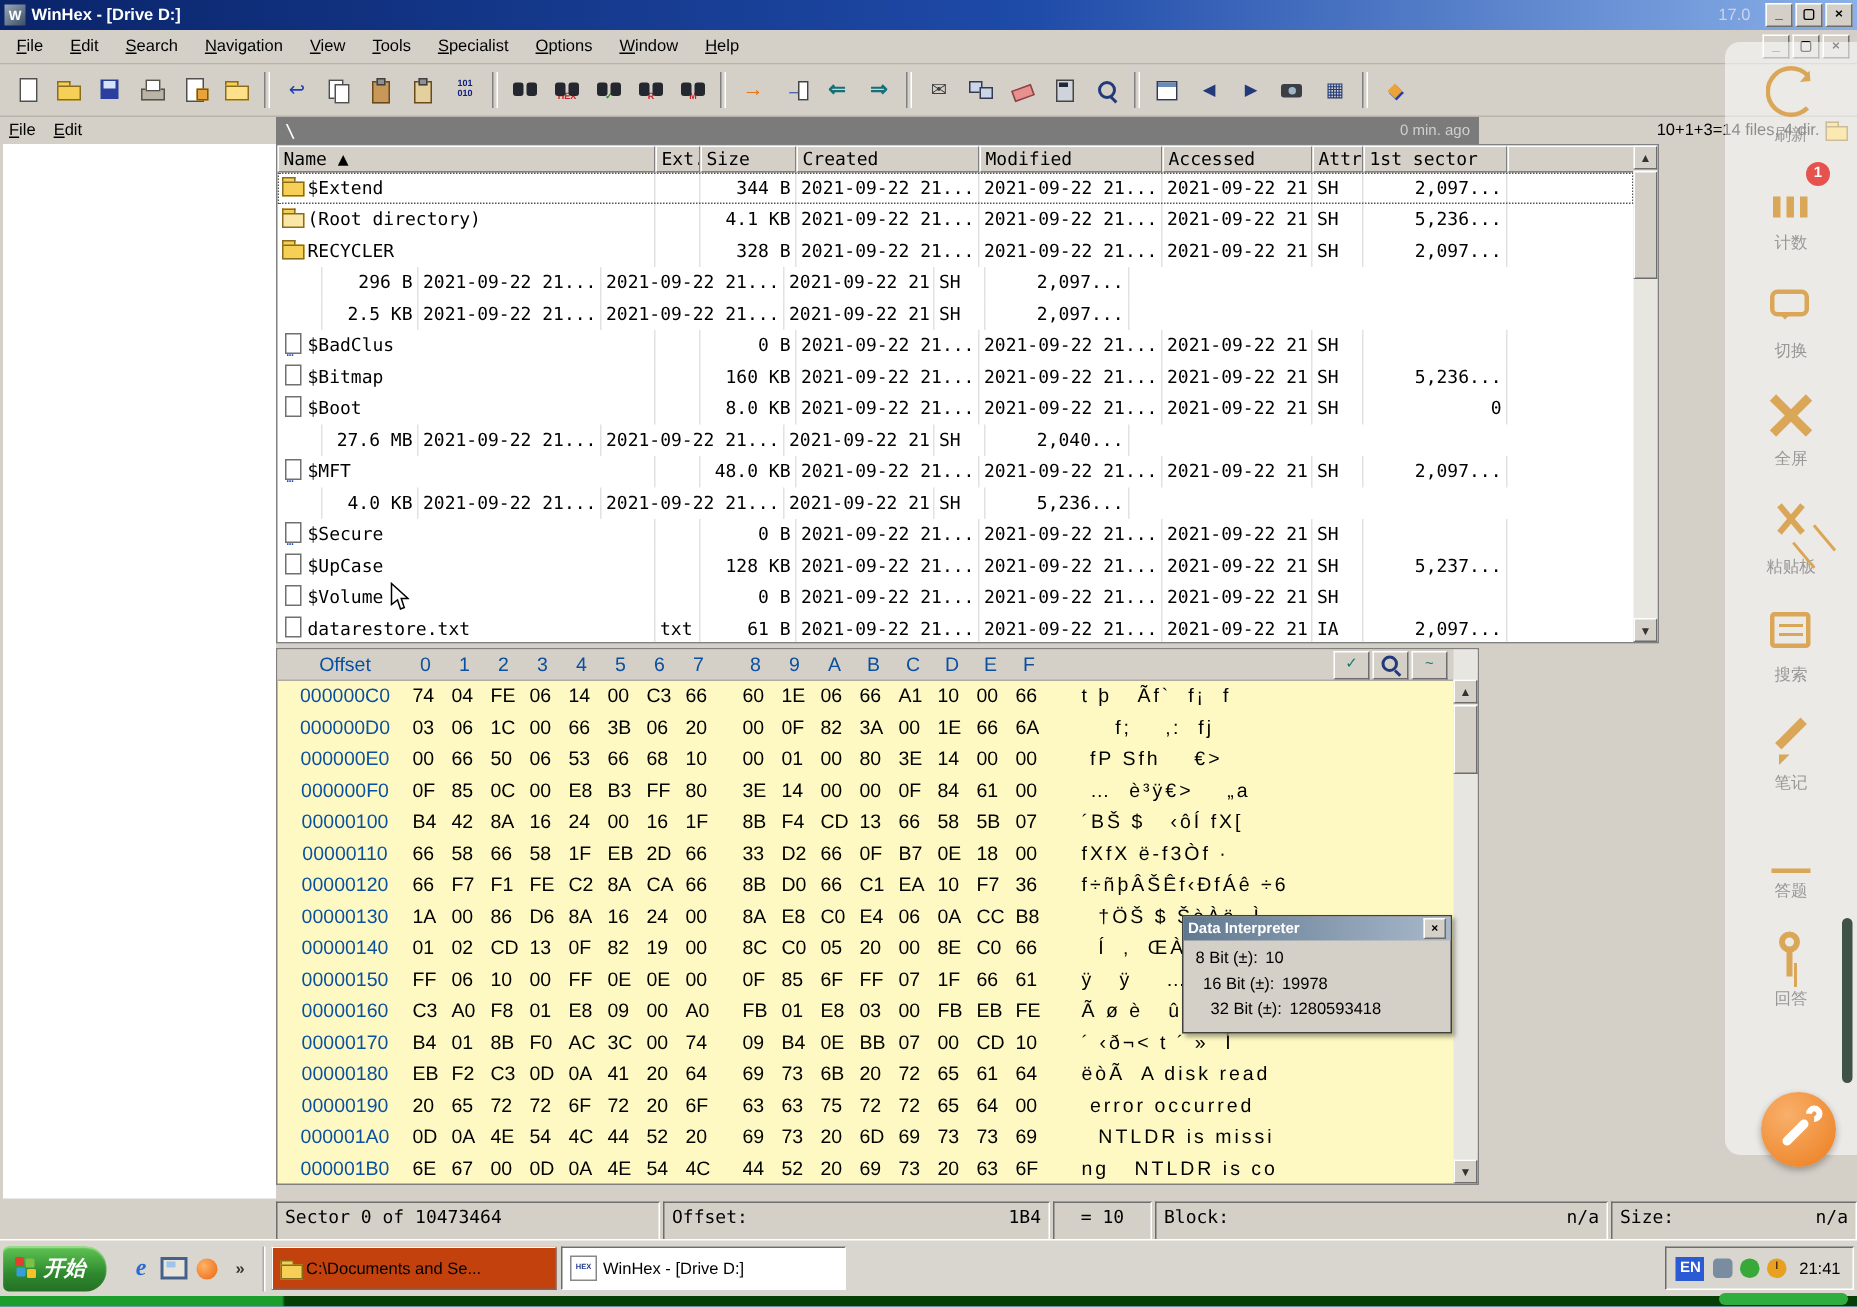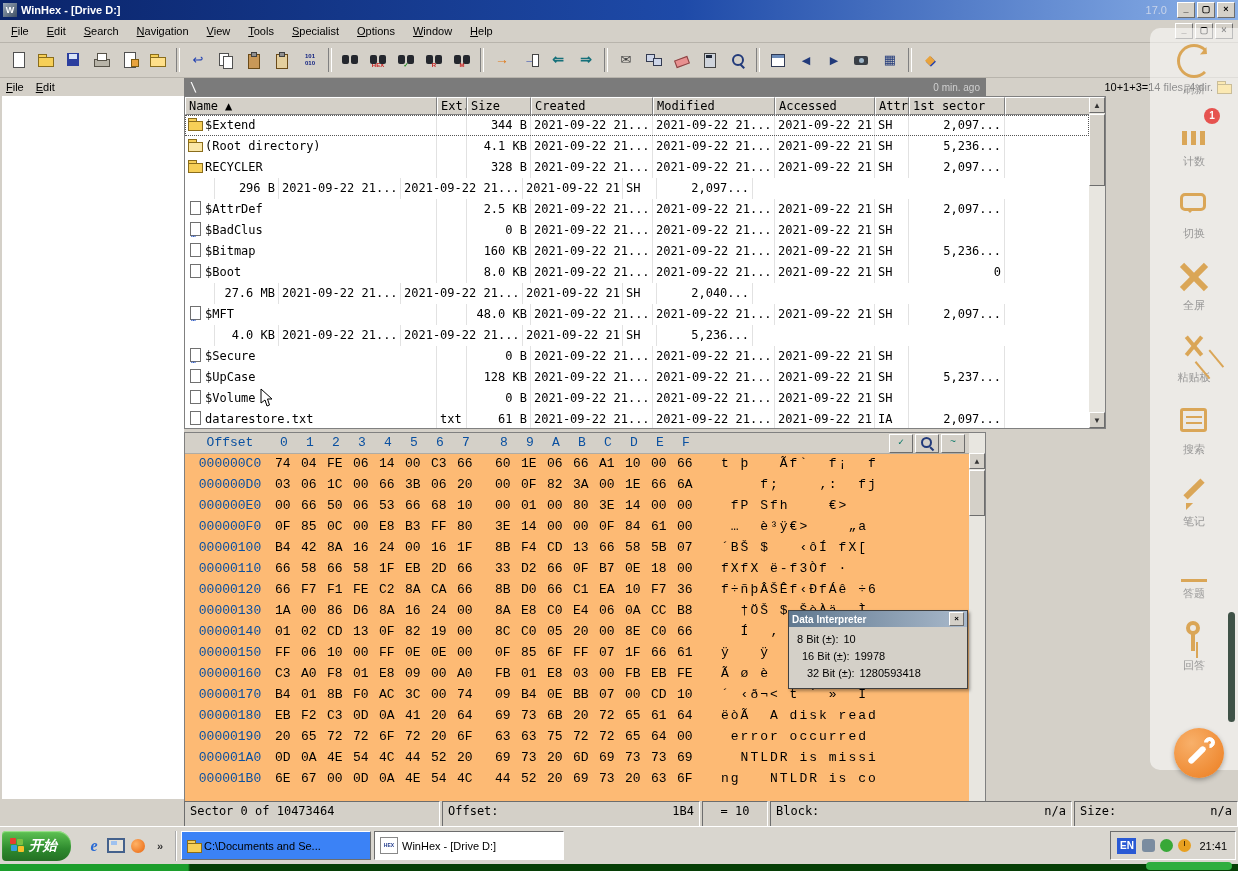--- a/index.html
+++ b/index.html
@@ -111,22 +111,22 @@
   .fic-file::before,.fic-file-dots::before{content:"";position:absolute;left:2px;top:0;width:9px;height:12px;background:#fff;border:1px solid #707070;}
   .fic-file-dots::after{content:"…";position:absolute;left:3px;top:2px;font-size:8px;color:#2050c0;}
   
   .vscroll{position:absolute;top:0;right:0;bottom:0;width:16px;background:#e8e6e0;}
   .sb-btn{position:absolute;left:0;width:16px;height:16px;background:#d4d0c8;color:#333;
     font-size:8px;text-align:center;line-height:15px;border:1px solid;border-color:#fff #6d6d6d #6d6d6d #fff;box-sizing:border-box;}
   .sb-thumb{position:absolute;left:0;width:16px;background:#d4d0c8;border:1px solid;
     border-color:#fff #6d6d6d #6d6d6d #fff;box-sizing:border-box;}
 
   
-  #hexpane{position:absolute;left:184px;top:432px;width:802px;height:440px;background:#fdba74;
-    border:1px solid #808080;box-sizing:border-box;font-family:Liberation Mono, monospace;font-size:13px;}
+  #hexpane{position:absolute;left:184px;top:432px;width:802px;height:358px;background:#fef9c3;
+    border:1px solid #808080;box-sizing:border-box;font-family:Liberation Sans, sans-serif;font-size:13px;}
   #hx-header{position:relative;display:flex;height:20px;line-height:20px;background:#d4d0c8;
     color:#0a50a0;border-bottom:1px solid #b0aca4;}
   #hx-header .hx-off{text-align:center;}
   .hx-off{width:90px;flex:0 0 90px;color:#0a50a0;text-align:center;}
   .hx-colhead{display:inline-block;width:26px;padding-left:5px;box-sizing:border-box;}
   .hx-colhead.b8{margin-left:12px;}
   #hx-tools{position:absolute;right:20px;top:1px;display:flex;}
   .hx-tool{width:22px;height:17px;background:#d4d0c8;border:1px solid;border-color:#fff #6d6d6d #6d6d6d #fff;
     margin-left:2px;text-align:center;line-height:15px;font-size:10px;color:#0f7a6a;position:relative;}
   .hx-tool .mag{position:absolute;left:5px;top:2px;width:7px;height:7px;border:2px solid #223a7a;border-radius:50%;}
@@ -165,21 +165,21 @@
   .flag{width:15px;height:15px;display:inline-block;position:relative;margin-right:4px;}
   .flag::before{content:"";position:absolute;left:0;top:0;width:6px;height:6px;background:#e33e30;
     box-shadow:7px 1px 0 #7bc143,1px 7px 0 #33a0da,8px 8px 0 #f7c028;border-radius:1px;}
   #quicklaunch{display:flex;align-items:center;height:30px;padding:0 4px;border-right:2px groove #fff;margin-right:4px;}
   .ql{width:22px;height:24px;display:flex;align-items:center;justify-content:center;}
   .ql-ie{font-family:"Liberation Serif",serif;font-style:italic;font-weight:bold;color:#2a6ad4;font-size:16px;}
   .ql-desktop{width:14px;height:11px;background:#e8e4da;border:2px solid #44618c;position:relative;}
   .ql-desktop::after{content:"";position:absolute;left:2px;top:1px;width:6px;height:4px;background:#9fc2ef;}
   .ql-media{width:14px;height:14px;border-radius:50%;background:radial-gradient(circle at 35% 35%,#ffb266,#e8650f);}
   .ql-more{color:#333;font-weight:bold;}
-  .task{width:178px;height:27px;background:#3b82f6;border:1px solid;border-color:#fff #6d6d6d #6d6d6d #fff;
+  .task{width:178px;height:27px;background:#c2410c;border:1px solid;border-color:#fff #6d6d6d #6d6d6d #fff;
     display:flex;align-items:center;padding:0 5px;margin-right:3px;overflow:hidden;white-space:nowrap;font-size:11px;}
   .task-active{background:#fff;border-color:#6d6d6d #fff #fff #6d6d6d;}
   .task .fic{flex:0 0 17px;}
   .tk-winhex{flex:0 0 16px;width:16px;height:15px;background:#fff;border:1px solid #888;
     font-size:5px;font-weight:bold;color:#203a8c;line-height:14px;text-align:center;margin-right:4px;}
   #tray{margin-left:auto;height:27px;border:1px solid;border-color:#6d6d6d #fff #fff #6d6d6d;
     display:flex;align-items:center;padding:0 8px 0 6px;}
   #tray-lang{width:19px;height:16px;background:#2a5ad4;color:#fff;font-size:10px;font-weight:bold;
     text-align:center;line-height:16px;margin-right:6px;}
   .tray-ic{width:13px;height:13px;border-radius:3px;margin-right:5px;}
@@ -423,21 +423,20 @@
           <span class="cell" style="width:30px;flex:0 0 30px;text-align:left;"></span>
           <span class="cell" style="width:64px;flex:0 0 64px;text-align:right;">296 B</span>
           <span class="cell" style="width:122px;flex:0 0 122px;text-align:left;">2021-09-22 21...</span>
           <span class="cell" style="width:122px;flex:0 0 122px;text-align:left;">2021-09-22 21...</span>
           <span class="cell" style="width:100px;flex:0 0 100px;text-align:left;">2021-09-22 21...</span>
           <span class="cell" style="width:34px;flex:0 0 34px;text-align:left;">SH</span>
           <span class="cell" style="width:96px;flex:0 0 96px;text-align:right;">2,097...</span>
           <span class="cell" style="flex:1;border-right:none;"></span>
         </div>
         <div class="dir-row">
-          <span class="cell" style="width:252px;flex:0 0 252px;"><span class="fic fic-file"></span><span>$AttrDef</span></span>
           <span class="cell" style="width:30px;flex:0 0 30px;text-align:left;"></span>
           <span class="cell" style="width:64px;flex:0 0 64px;text-align:right;">2.5 KB</span>
           <span class="cell" style="width:122px;flex:0 0 122px;text-align:left;">2021-09-22 21...</span>
           <span class="cell" style="width:122px;flex:0 0 122px;text-align:left;">2021-09-22 21...</span>
           <span class="cell" style="width:100px;flex:0 0 100px;text-align:left;">2021-09-22 21...</span>
           <span class="cell" style="width:34px;flex:0 0 34px;text-align:left;">SH</span>
           <span class="cell" style="width:96px;flex:0 0 96px;text-align:right;">2,097...</span>
           <span class="cell" style="flex:1;border-right:none;"></span>
         </div>
         <div class="dir-row">

